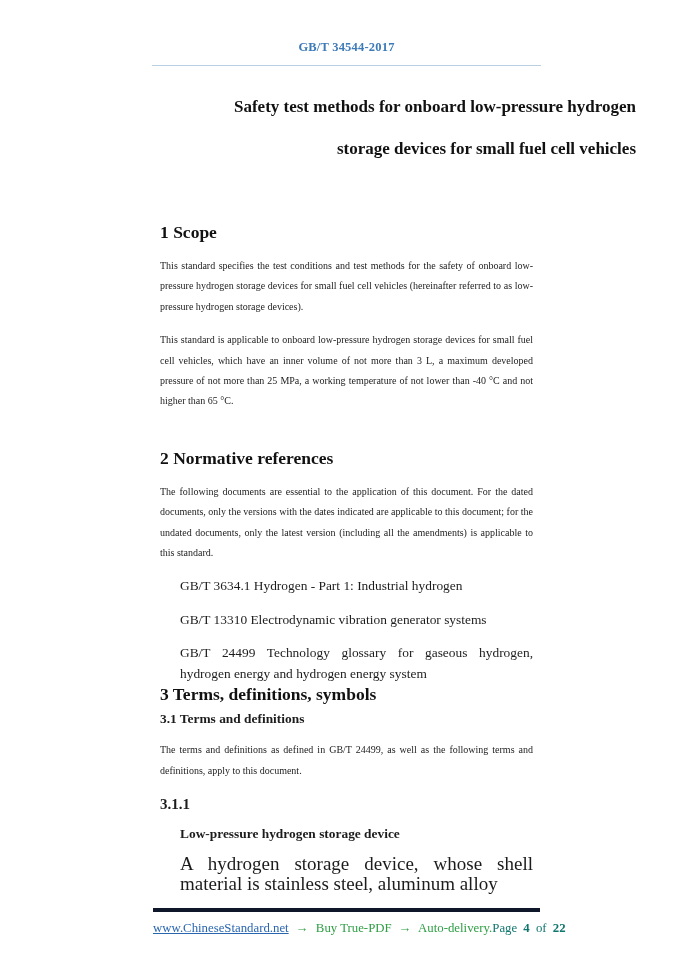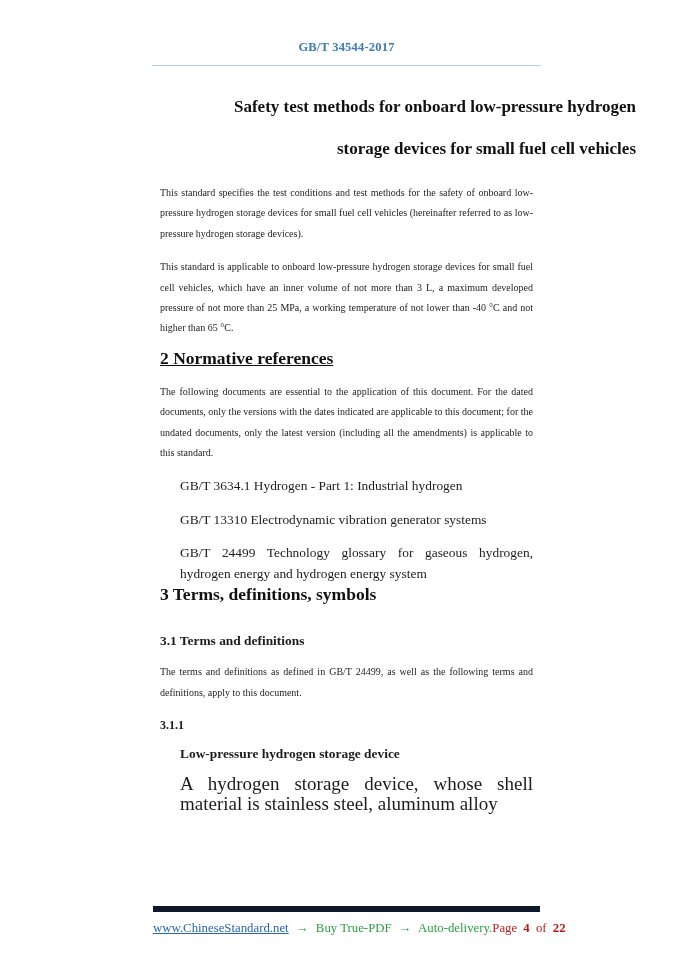--- a/index.html
+++ b/index.html
@@ -43,61 +43,61 @@
   .content {
     padding: 0 103px;
   }
   .h-section {
     font-size: 17.5px;
     font-weight: bold;
     color: #111111;
     margin: 0;
   }
   .h-scope        { margin-top: 52px; }
-  .h-normative    { margin-top: 9px; text-decoration: underline; }
+  .h-normative    { margin-top: 36px; }
   .h-terms        { }
   .h-sub {
     font-size: 13.4px;
     font-weight: bold;
-    margin-top: 28px;
+    margin-top: 6px;
   }
   .para {
     font-size: 10px;
     line-height: 20.4px;
     text-align: justify;
     margin: 13px 0 0 0;
   }
   .ref {
     font-size: 13.4px;
     line-height: 20.4px;
     text-align: justify;
     margin: 13px 0 0 20px;
   }
   .clause-number {
-    font-size: 12px;
+    font-size: 15px;
     font-weight: bold;
     margin-top: 15px;
   }
   .term-name {
     font-size: 13.4px;
     font-weight: bold;
     margin: 13px 0 12px 20px;
   }
   .term-def {
     font-size: 19px;
     line-height: 20.4px;
     text-align: justify;
     margin: 11px 0 0 20px;
   }
   .footer {
     position: absolute;
     left: 96px;
     right: 96px;
     bottom: 44px;
-    border-top: 6px solid #0f172a;
+    border-top: 4px solid #0f172a;
     padding-top: 9px;
     display: flex;
     justify-content: space-between;
     align-items: baseline;
     font-size: 12.8px;
   }
   .footer-left {
     white-space: nowrap;
   }
   .footer-link {
@@ -107,21 +107,21 @@
   }
   .footer-green {
     color: #2e9e44;
   }
   .footer-arrow {
     color: #2e9e44;
     padding: 0 4px;
     font-weight: bold;
   }
   .footer-right {
-    color: #b91c1c;
+    color: #0f766e;
     white-space: nowrap;
   }
   .footer-right .pg-num {
     font-weight: bold;
     padding: 0 3px;
   }
 </style>
 </head>
 <body>
 
@@ -131,20 +131,21 @@
 
   <hr class="header-rule">
 
   <div class="doc-title">
     <div>Safety test methods for onboard low-pressure hydrogen</div>
     <div>storage devices for small fuel cell vehicles</div>
   </div>
 
   <div class="content">
 
+    <h1 class="h-section h-scope">1 Scope</h1>
 
     <p class="para">This standard specifies the test conditions and test methods for the safety of onboard low-pressure hydrogen storage devices for small fuel cell vehicles (hereinafter referred to as low-pressure hydrogen storage devices).</p>
 
     <p class="para">This standard is applicable to onboard low-pressure hydrogen storage devices for small fuel cell vehicles, which have an inner volume of not more than 3 L, a maximum developed pressure of not more than 25 MPa, a working temperature of not lower than -40 °C and not higher than 65 °C.</p>
 
     <h1 class="h-section h-normative">2 Normative references</h1>
 
     <p class="para">The following documents are essential to the application of this document. For the dated documents, only the versions with the dates indicated are applicable to this document; for the undated documents, only the latest version (including all the amendments) is applicable to this standard.</p>
 
     <p class="ref">GB/T 3634.1 Hydrogen - Part 1: Industrial hydrogen</p>

